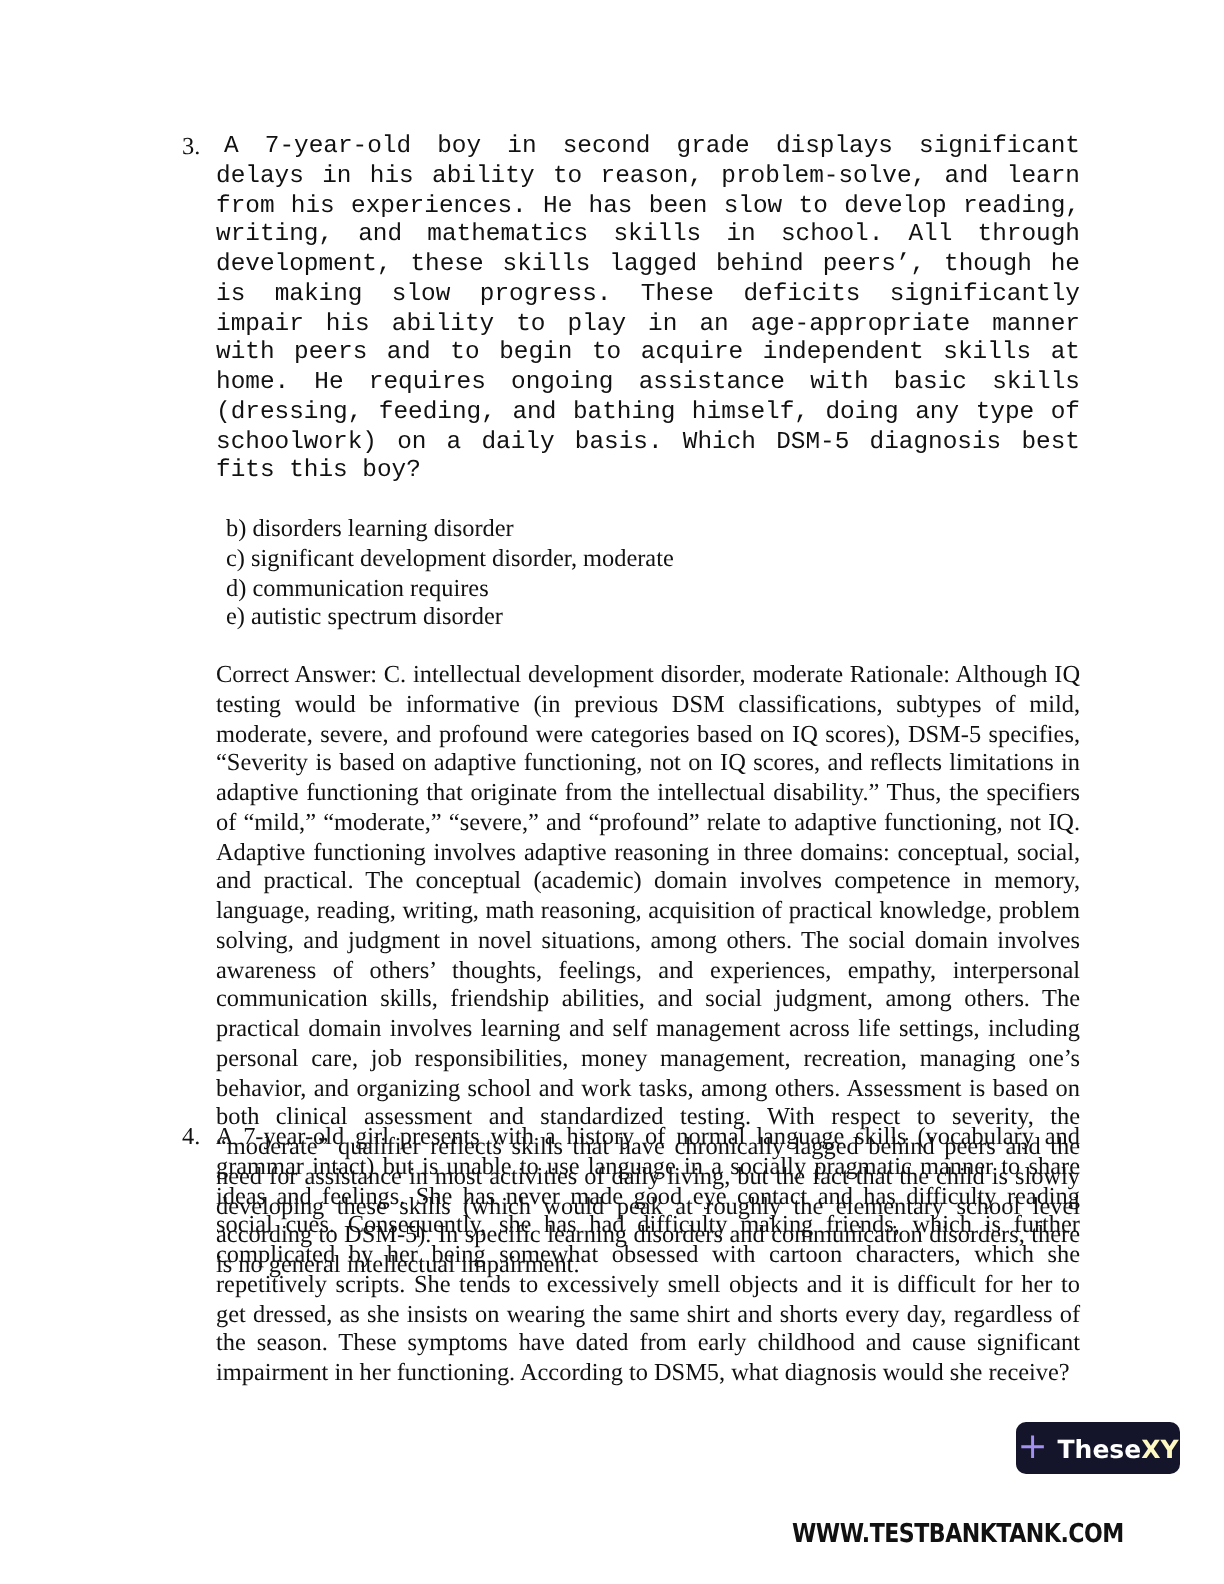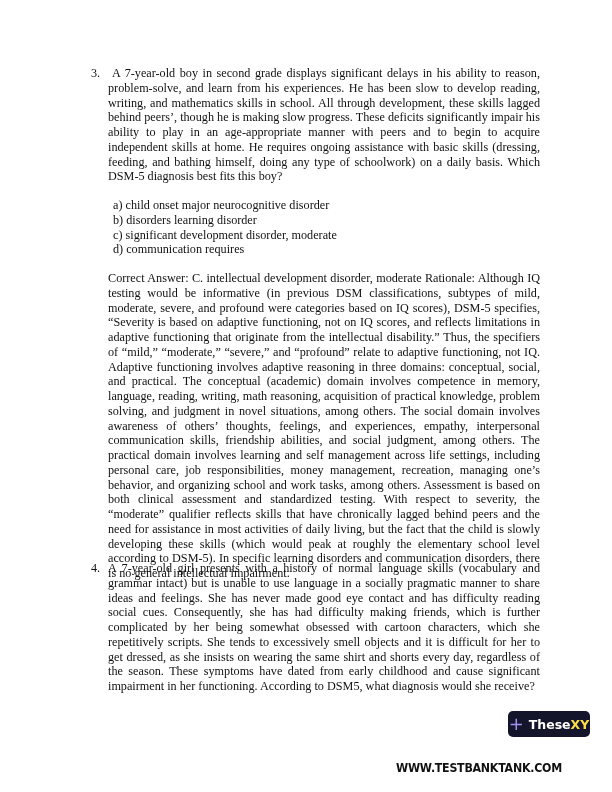--- a/index.html
+++ b/index.html
@@ -7,44 +7,44 @@
            font-family: "Liberation Serif", serif; color: #111; }
     .page { position: absolute; left: 0; top: 0; width: 612px; height: 792px; }
     .q { position: absolute; left: 91px; width: 449px; font-size: 12.2px; line-height: 14.75px; }
     .q .num { position: absolute; left: 0; top: 0; }
     .q .body { margin-left: 17px; text-align: justify; }
     .q3 { top: 66px; }
     .q4 { top: 561px; }
     .options { list-style: none; margin: 14px 0 0 22px; padding: 0; }
     .options li { margin: 0; padding: 0; }
     .answer { margin: 14px 0 0 17px; text-align: justify; }
-    .q3 .stem { text-indent: 4px; }
+    .q3 .stem { text-indent: 4px; font-family: Liberation Mono, monospace; }
     .badge { position: absolute; left: 508px; top: 711px; width: 82px; height: 26px;
              background: #14142a; border-radius: 5px; display: flex; align-items: center;
              justify-content: center; font-family: "DejaVu Sans", sans-serif; font-weight: bold;
              font-size: 12.5px; color: #fff; }
     .badge .plus { color: #a38ff0; font-size: 18px; font-weight: normal; margin-right: 5px; line-height: 1; }
-    .badge .xy { color: #fde047; }
+    .badge .xy { color: #fef9c3; }
     .footer { position: absolute; left: 396px; top: 760px; font-family: "DejaVu Sans", sans-serif;
               font-weight: bold; font-size: 13px; letter-spacing: -0.3px; color: #111;
               transform: scaleX(0.85); transform-origin: left center; }
   </style>
 </head>
 <body>
 
 <div class="page">
 
   <div class="q q3">
     <span class="num">3.</span>
     <div class="body stem">A 7-year-old boy in second grade displays significant delays in his ability to reason, problem-solve, and learn from his experiences. He has been slow to develop reading, writing, and mathematics skills in school. All through development, these skills lagged behind peers’, though he is making slow progress. These deficits significantly impair his ability to play in an age-appropriate manner with peers and to begin to acquire independent skills at home. He requires ongoing assistance with basic skills (dressing, feeding, and bathing himself, doing any type of schoolwork) on a daily basis. Which DSM-5 diagnosis best fits this boy?</div>
     <ul class="options">
-      <li>a) child onset major neurocognitive disorder</li>
       <li>b) disorders learning disorder</li>
       <li>c) significant development disorder, moderate</li>
       <li>d) communication requires</li>
+      <li>e) autistic spectrum disorder</li>
     </ul>
     <div class="answer">Correct Answer: C. intellectual development disorder, moderate Rationale: Although IQ testing would be informative (in previous DSM classifications, subtypes of mild, moderate, severe, and profound were categories based on IQ scores), DSM-5 specifies, “Severity is based on adaptive functioning, not on IQ scores, and reflects limitations in adaptive functioning that originate from the intellectual disability.” Thus, the specifiers of “mild,” “moderate,” “severe,” and “profound” relate to adaptive functioning, not IQ. Adaptive functioning involves adaptive reasoning in three domains: conceptual, social, and practical. The conceptual (academic) domain involves competence in memory, language, reading, writing, math reasoning, acquisition of practical knowledge, problem solving, and judgment in novel situations, among others. The social domain involves awareness of others’ thoughts, feelings, and experiences, empathy, interpersonal communication skills, friendship abilities, and social judgment, among others. The practical domain involves learning and self management across life settings, including personal care, job responsibilities, money management, recreation, managing one’s behavior, and organizing school and work tasks, among others. Assessment is based on both clinical assessment and standardized testing. With respect to severity, the “moderate” qualifier reflects skills that have chronically lagged behind peers and the need for assistance in most activities of daily living, but the fact that the child is slowly developing these skills (which would peak at roughly the elementary school level according to DSM-5). In specific learning disorders and communication disorders, there is no general intellectual impairment.</div>
   </div>
 
   <div class="q q4">
     <span class="num">4.</span>
     <div class="body">A 7-year-old girl presents with a history of normal language skills (vocabulary and grammar intact) but is unable to use language in a socially pragmatic manner to share ideas and feelings. She has never made good eye contact and has difficulty reading social cues. Consequently, she has had difficulty making friends, which is further complicated by her being somewhat obsessed with cartoon characters, which she repetitively scripts. She tends to excessively smell objects and it is difficult for her to get dressed, as she insists on wearing the same shirt and shorts every day, regardless of the season. These symptoms have dated from early childhood and cause significant impairment in her functioning. According to DSM5, what diagnosis would she receive?</div>
   </div>
 
   <div class="badge">

